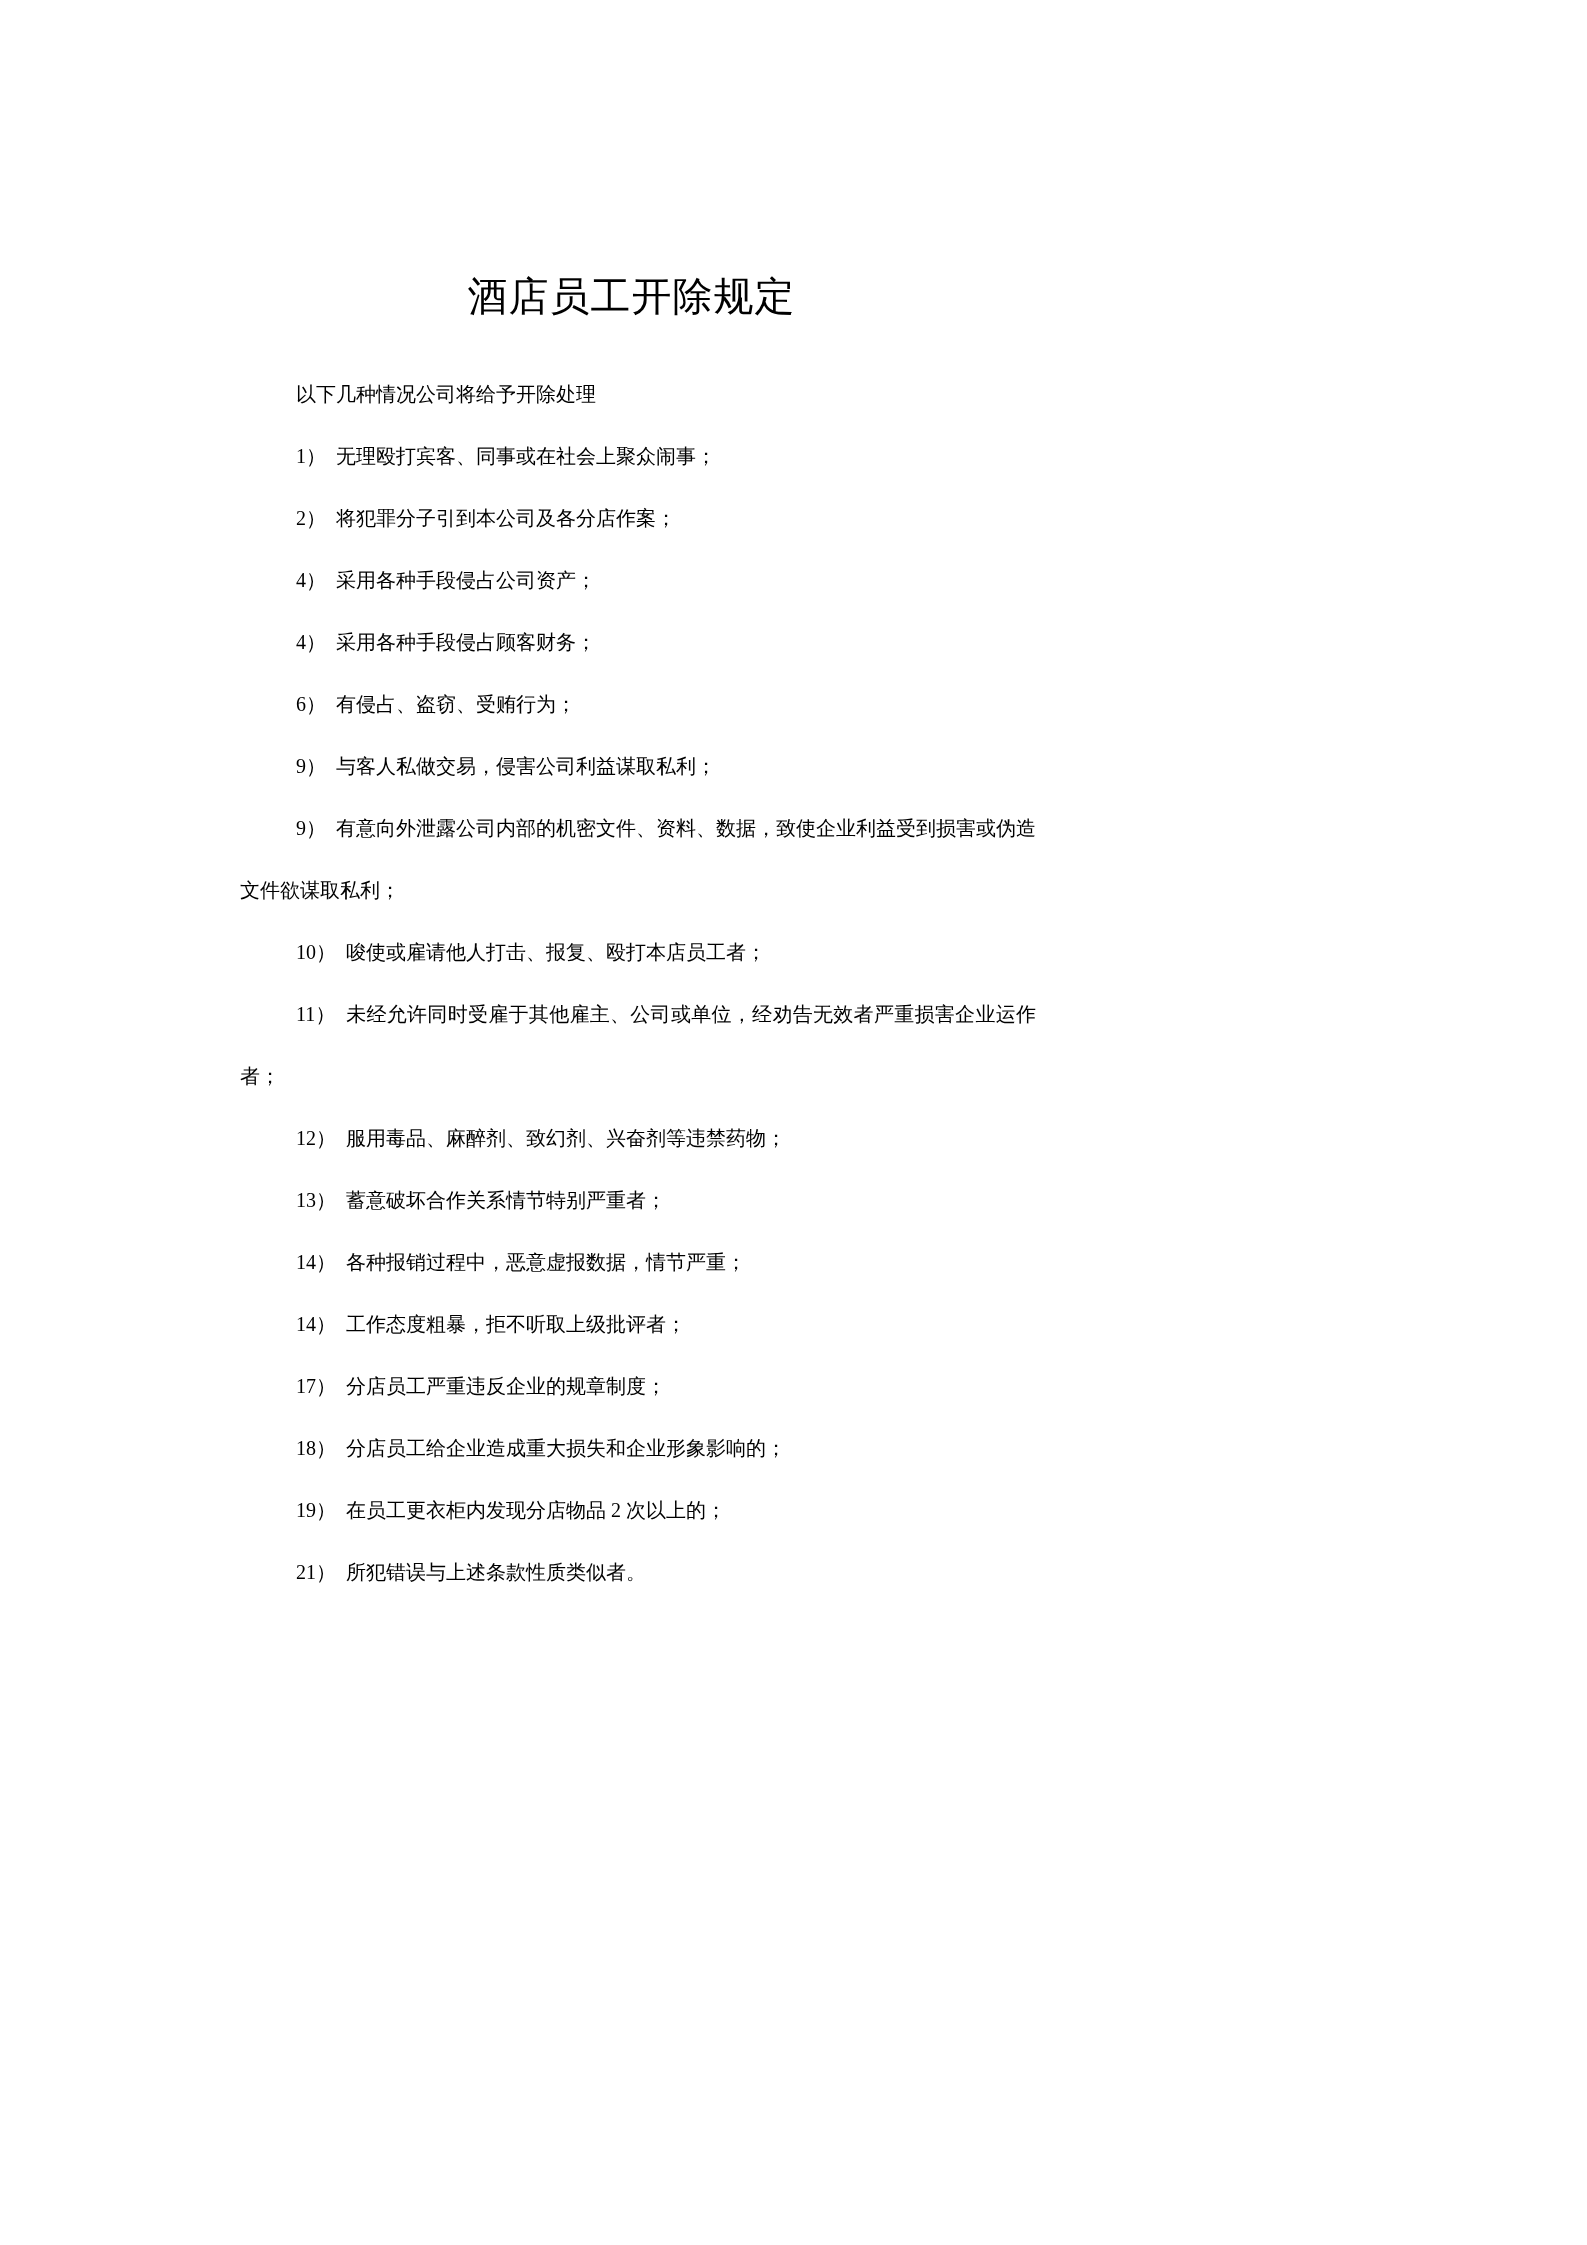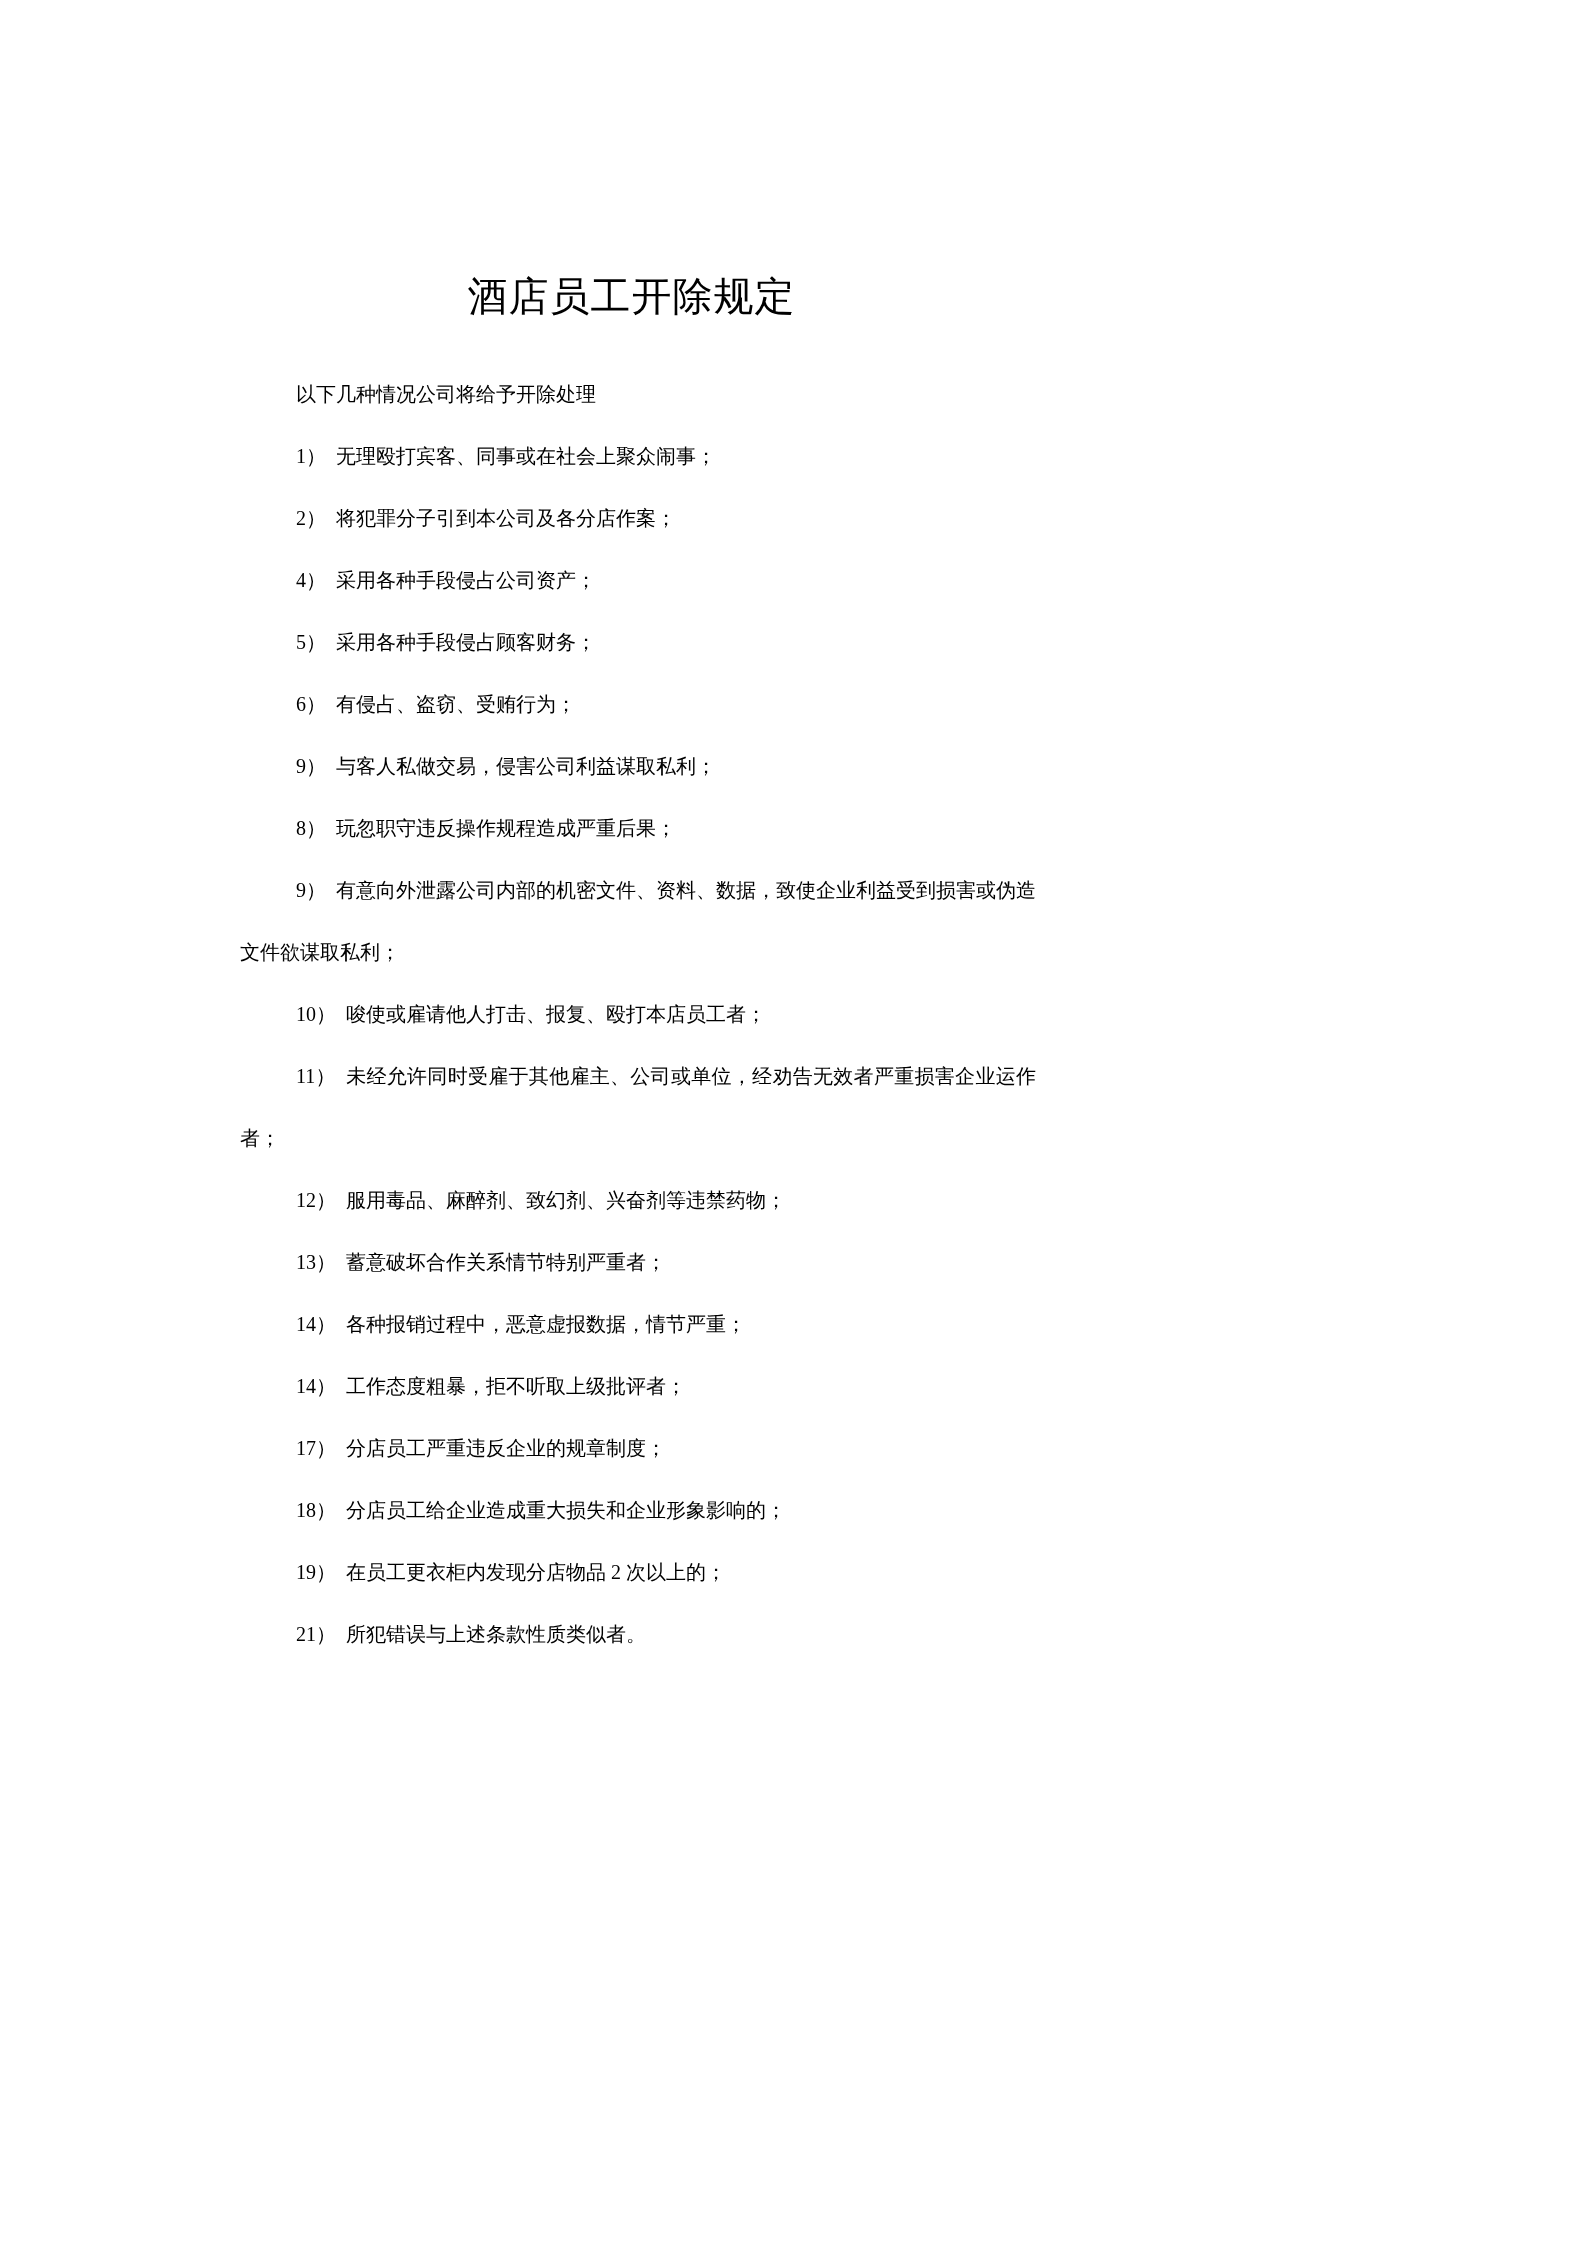--- a/index.html
+++ b/index.html
@@ -46,24 +46,23 @@
 <body>
 
 <div class="page">
   <h1 class="doc-title">酒店员工开除规定</h1>
 
   <div class="doc-body">
     <p class="para">以下几种情况公司将给予开除处理</p>
     <p class="para">1） 无理殴打宾客、同事或在社会上聚众闹事；</p>
     <p class="para">2） 将犯罪分子引到本公司及各分店作案；</p>
     <p class="para">4） 采用各种手段侵占公司资产；</p>
-    <p class="para">5） 采用各种手段侵占顾客财务；</p>
+    <p class="para">4） 采用各种手段侵占顾客财务；</p>
     <p class="para">6） 有侵占、盗窃、受贿行为；</p>
     <p class="para">9） 与客人私做交易，侵害公司利益谋取私利；</p>
-    <p class="para">8） 玩忽职守违反操作规程造成严重后果；</p>
     <p class="para">9） 有意向外泄露公司内部的机密文件、资料、数据，致使企业利益受到损害或伪造文件欲谋取私利；</p>
     <p class="para">10） 唆使或雇请他人打击、报复、殴打本店员工者；</p>
     <p class="para">11） 未经允许同时受雇于其他雇主、公司或单位，经劝告无效者严重损害企业运作者；</p>
     <p class="para">12） 服用毒品、麻醉剂、致幻剂、兴奋剂等违禁药物；</p>
     <p class="para">13） 蓄意破坏合作关系情节特别严重者；</p>
     <p class="para">14） 各种报销过程中，恶意虚报数据，情节严重；</p>
     <p class="para">14） 工作态度粗暴，拒不听取上级批评者；</p>
     <p class="para">17） 分店员工严重违反企业的规章制度；</p>
     <p class="para">18） 分店员工给企业造成重大损失和企业形象影响的；</p>
     <p class="para">19） 在员工更衣柜内发现分店物品 2 次以上的；</p>

